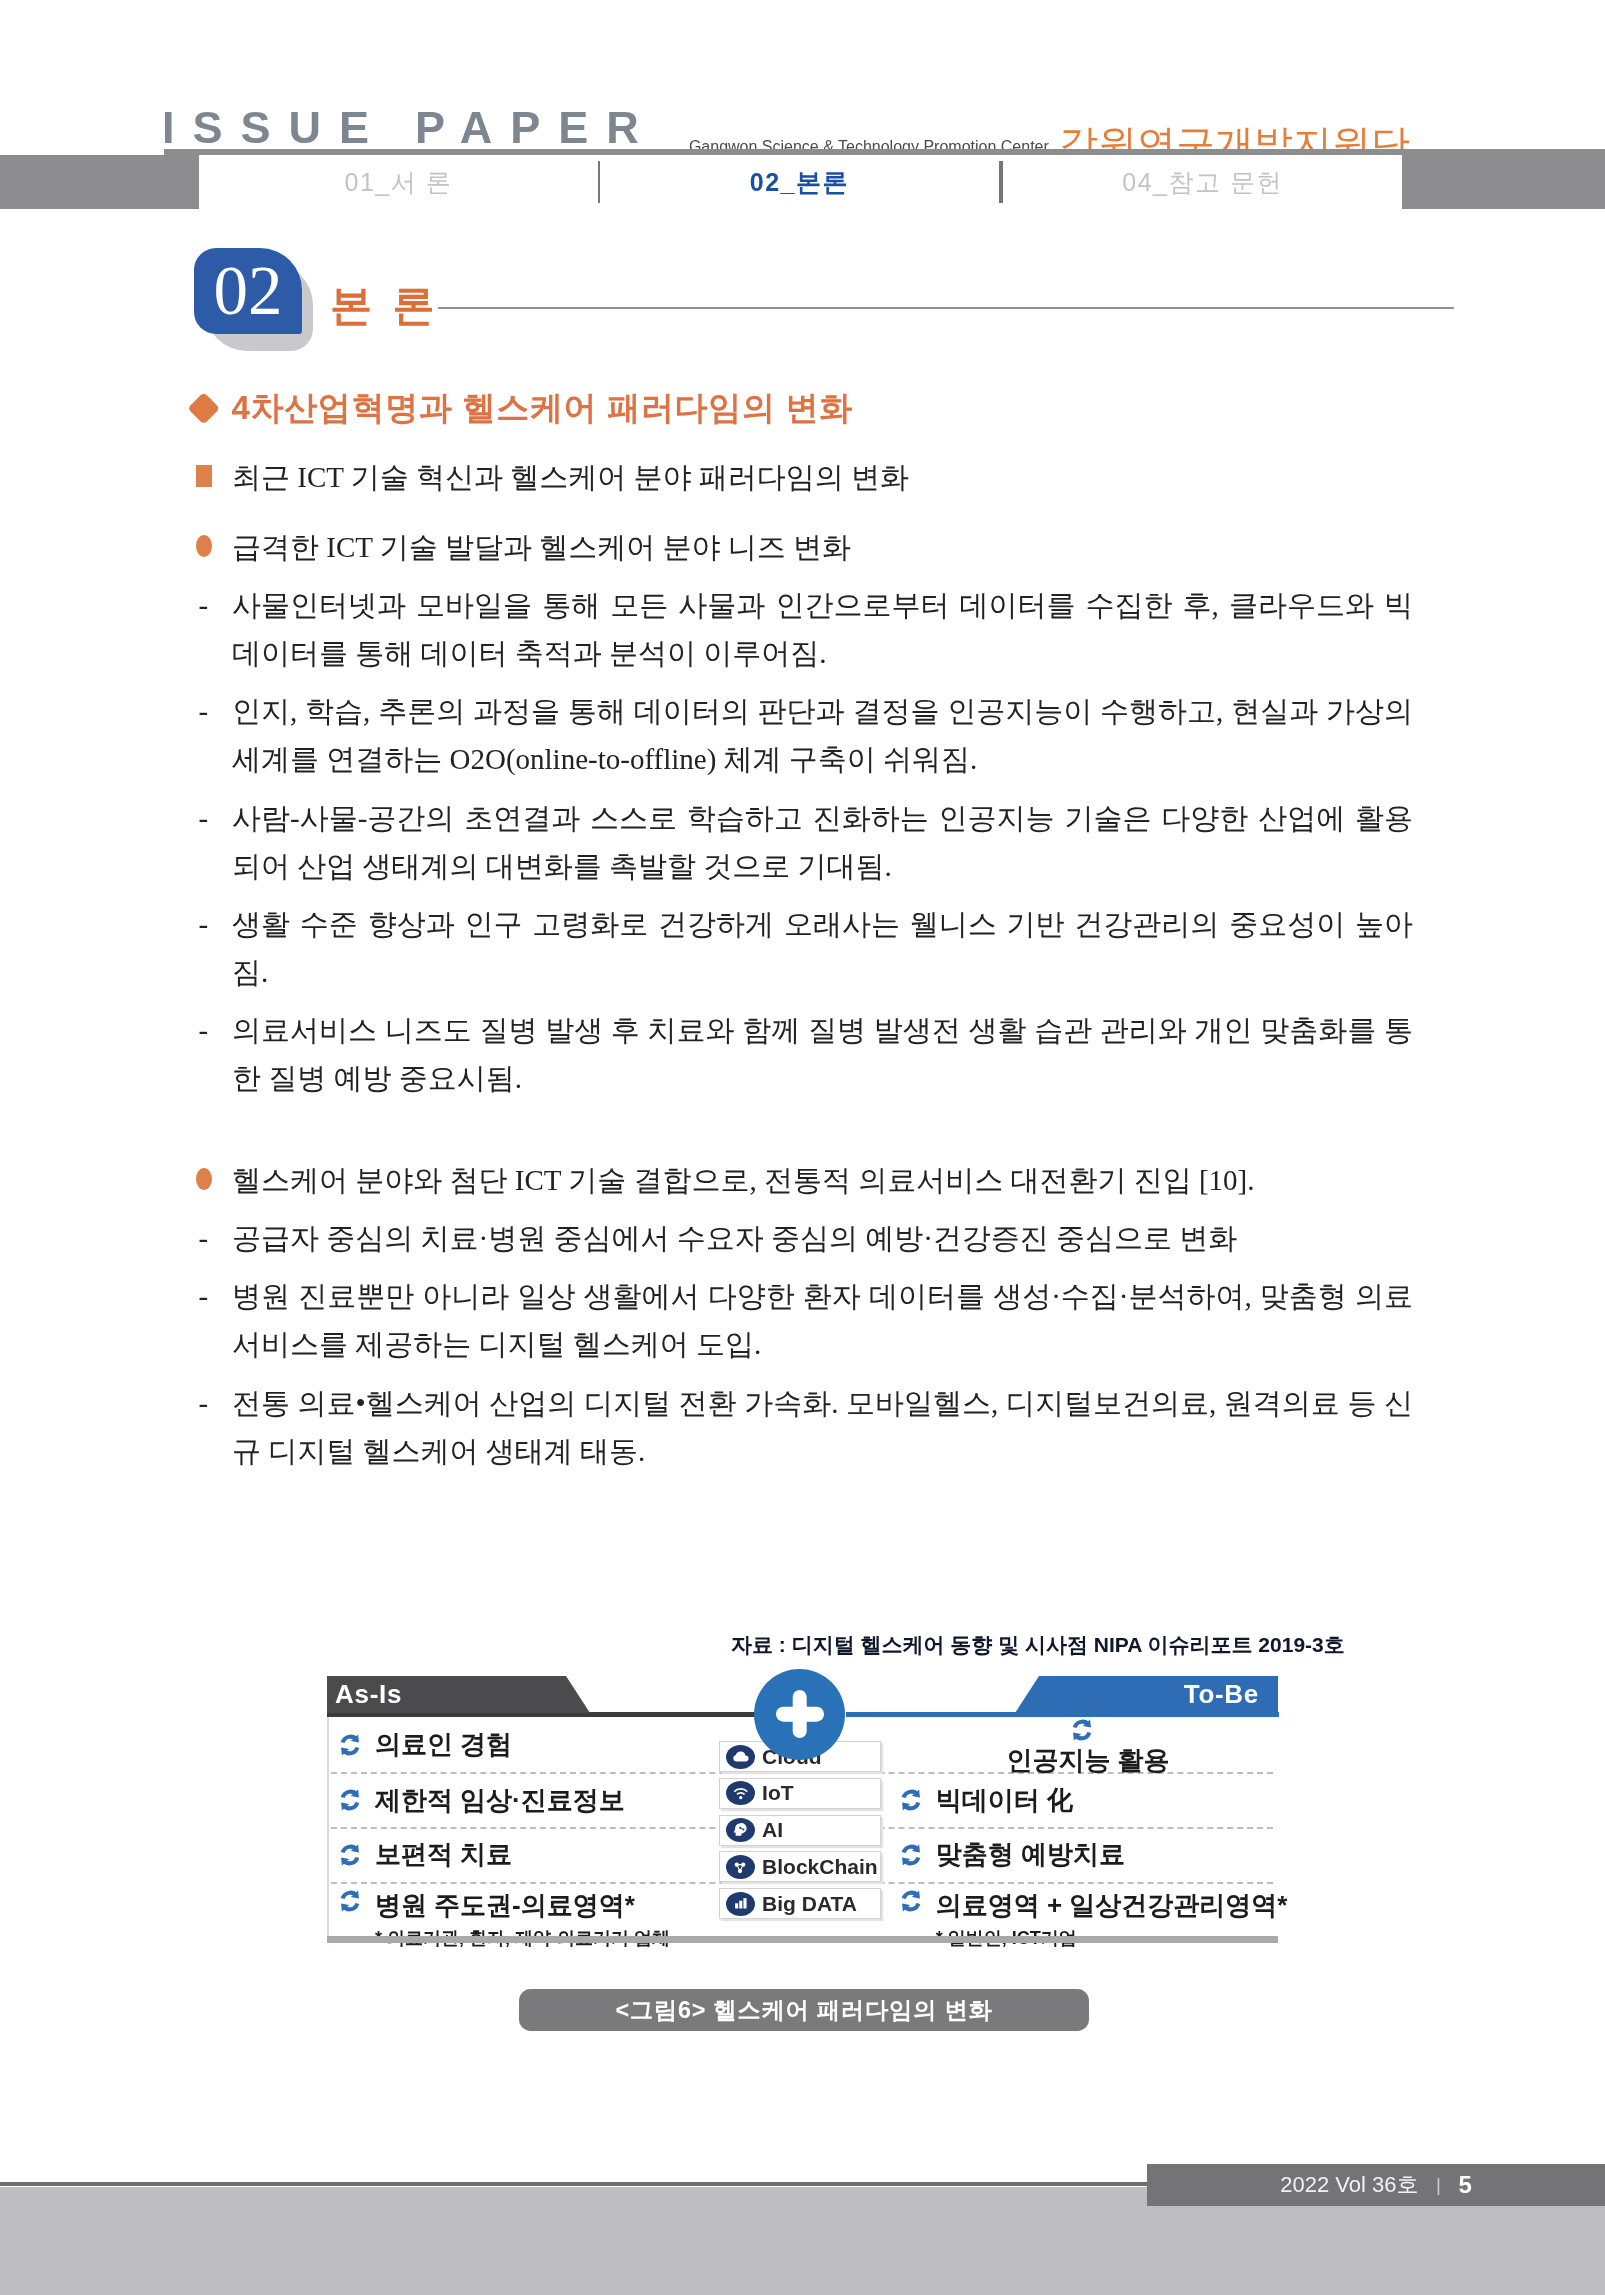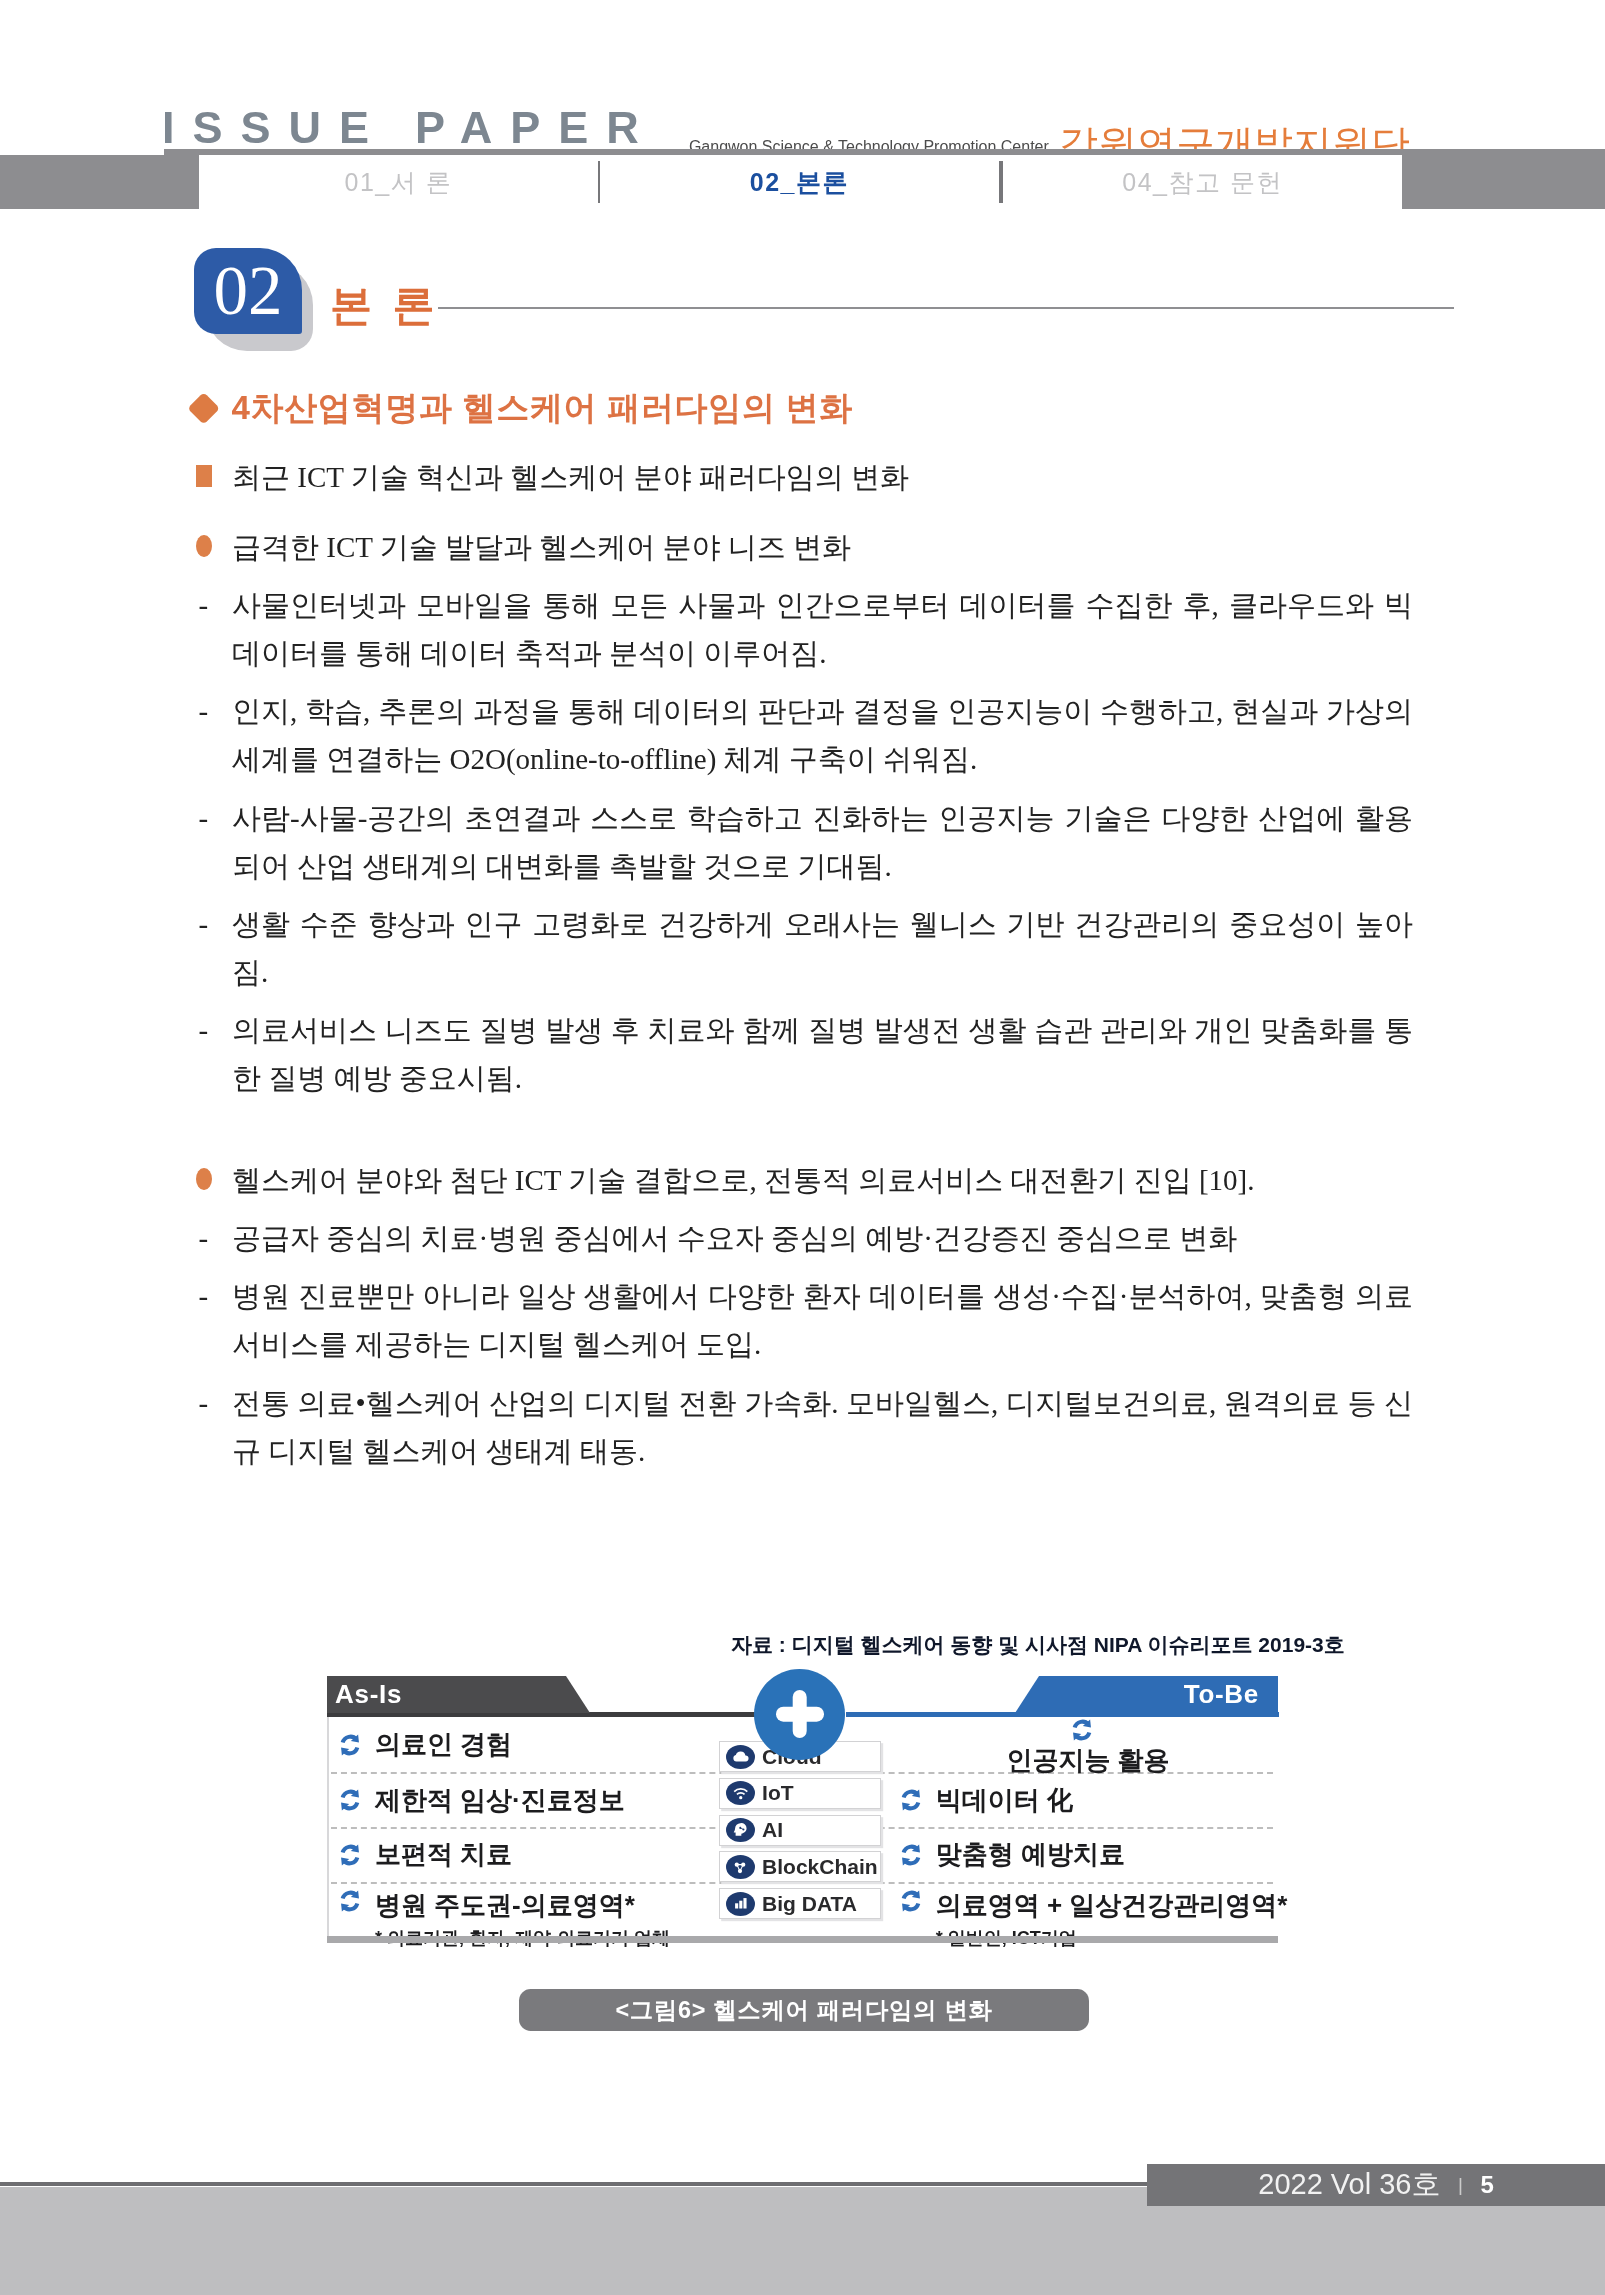--- a/index.html
+++ b/index.html
@@ -92,21 +92,21 @@
 
   .fig-caption{position:absolute;left:519px;top:1989px;width:570px;height:42px;background:#7a7a7d;
                border-radius:11.7px;display:flex;align-items:center;justify-content:center;}
   .fig-caption span{font-size:23.4px;font-weight:700;color:#ffffff;letter-spacing:0.7px;}
 
   
   .foot-strip{position:absolute;left:0;top:2187px;width:1605px;height:109px;background:#bebec0;}
   .foot-line{position:absolute;left:0;top:2182px;width:1147px;height:4.4px;background:#6e6e71;}
   .foot-bar{position:absolute;left:1147px;top:2164px;width:458px;height:42px;background:#747477;
             display:flex;align-items:center;justify-content:center;}
-  .foot-vol{font-size:29px;color:#f2f2f2;}
+  .foot-vol{font-size:22px;color:#f2f2f2;}
   .foot-div{font-size:19px;color:#e8e8e8;margin:0 17.5px;opacity:.75;}
   .foot-page{font-size:24px;font-weight:700;color:#ffffff;}
 </style>
 </head>
 <body>
 
 <div class="page">
 
   <div class="brand">
     <span>ISSUE</span><span class="word2">PAPER</span>

